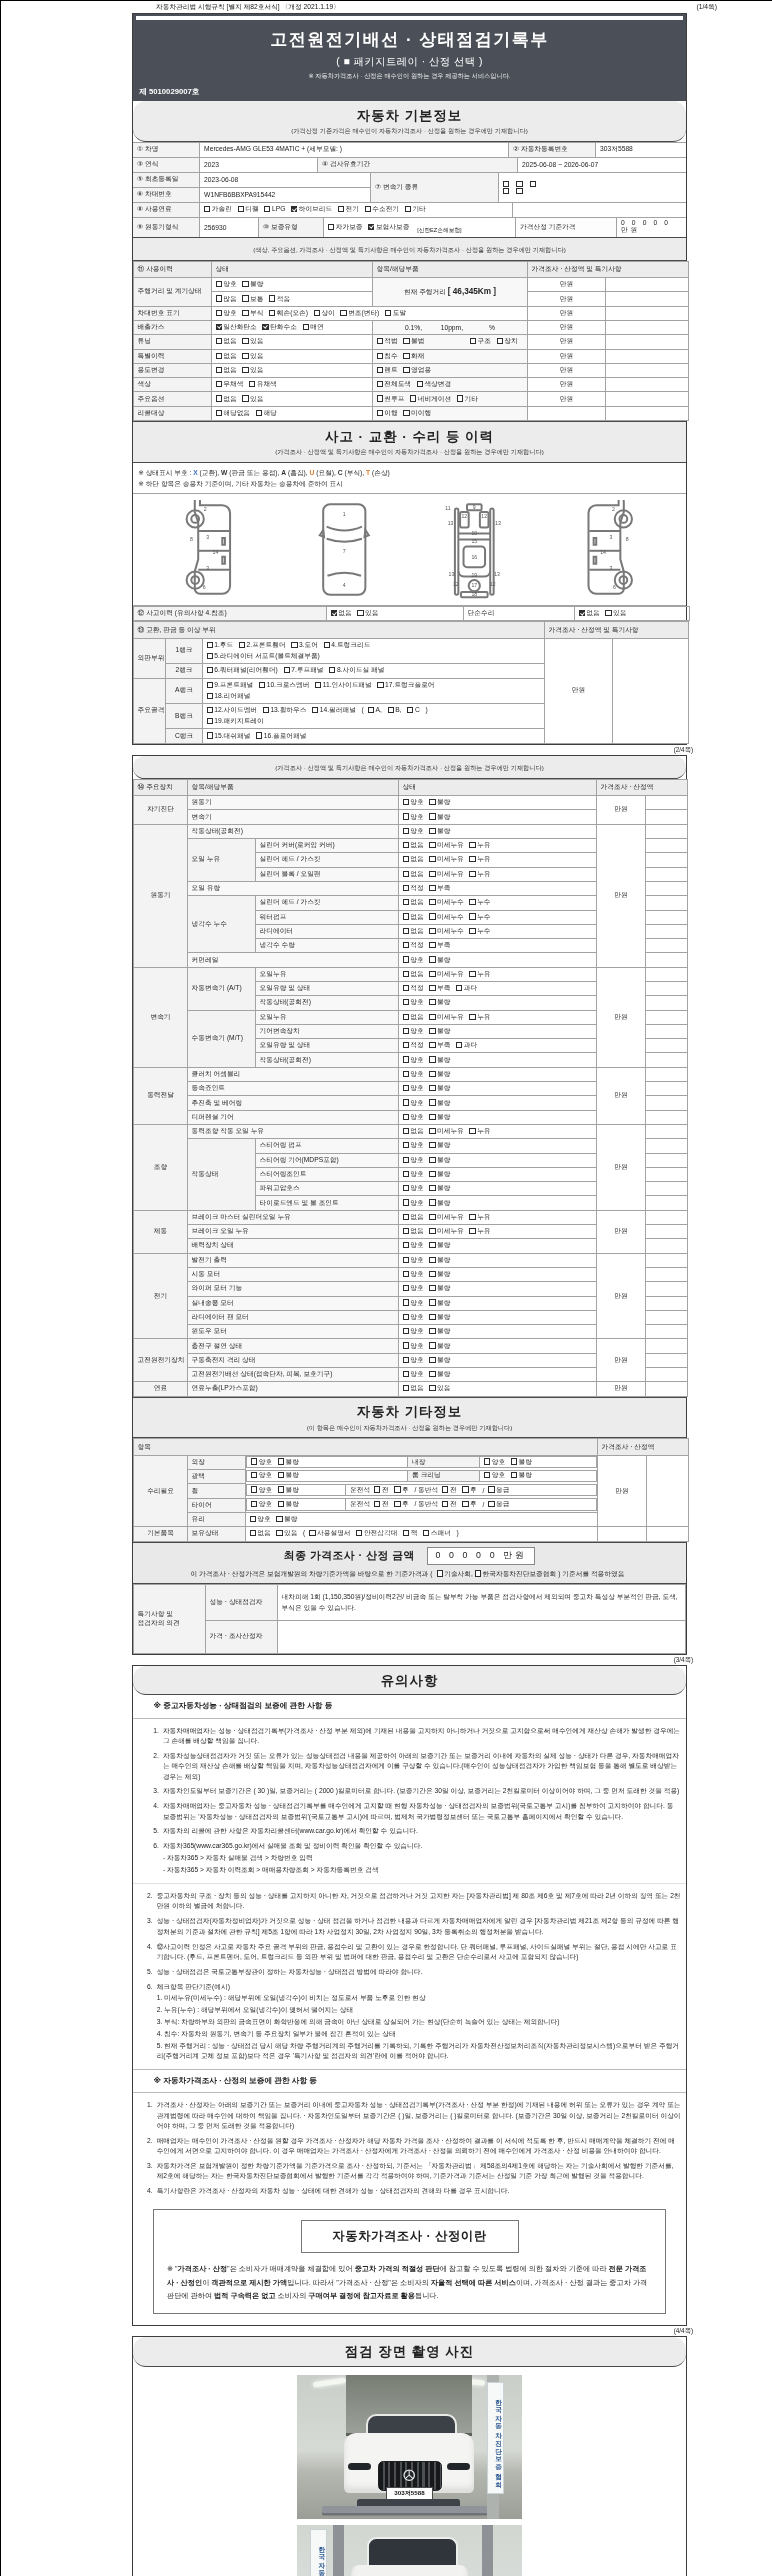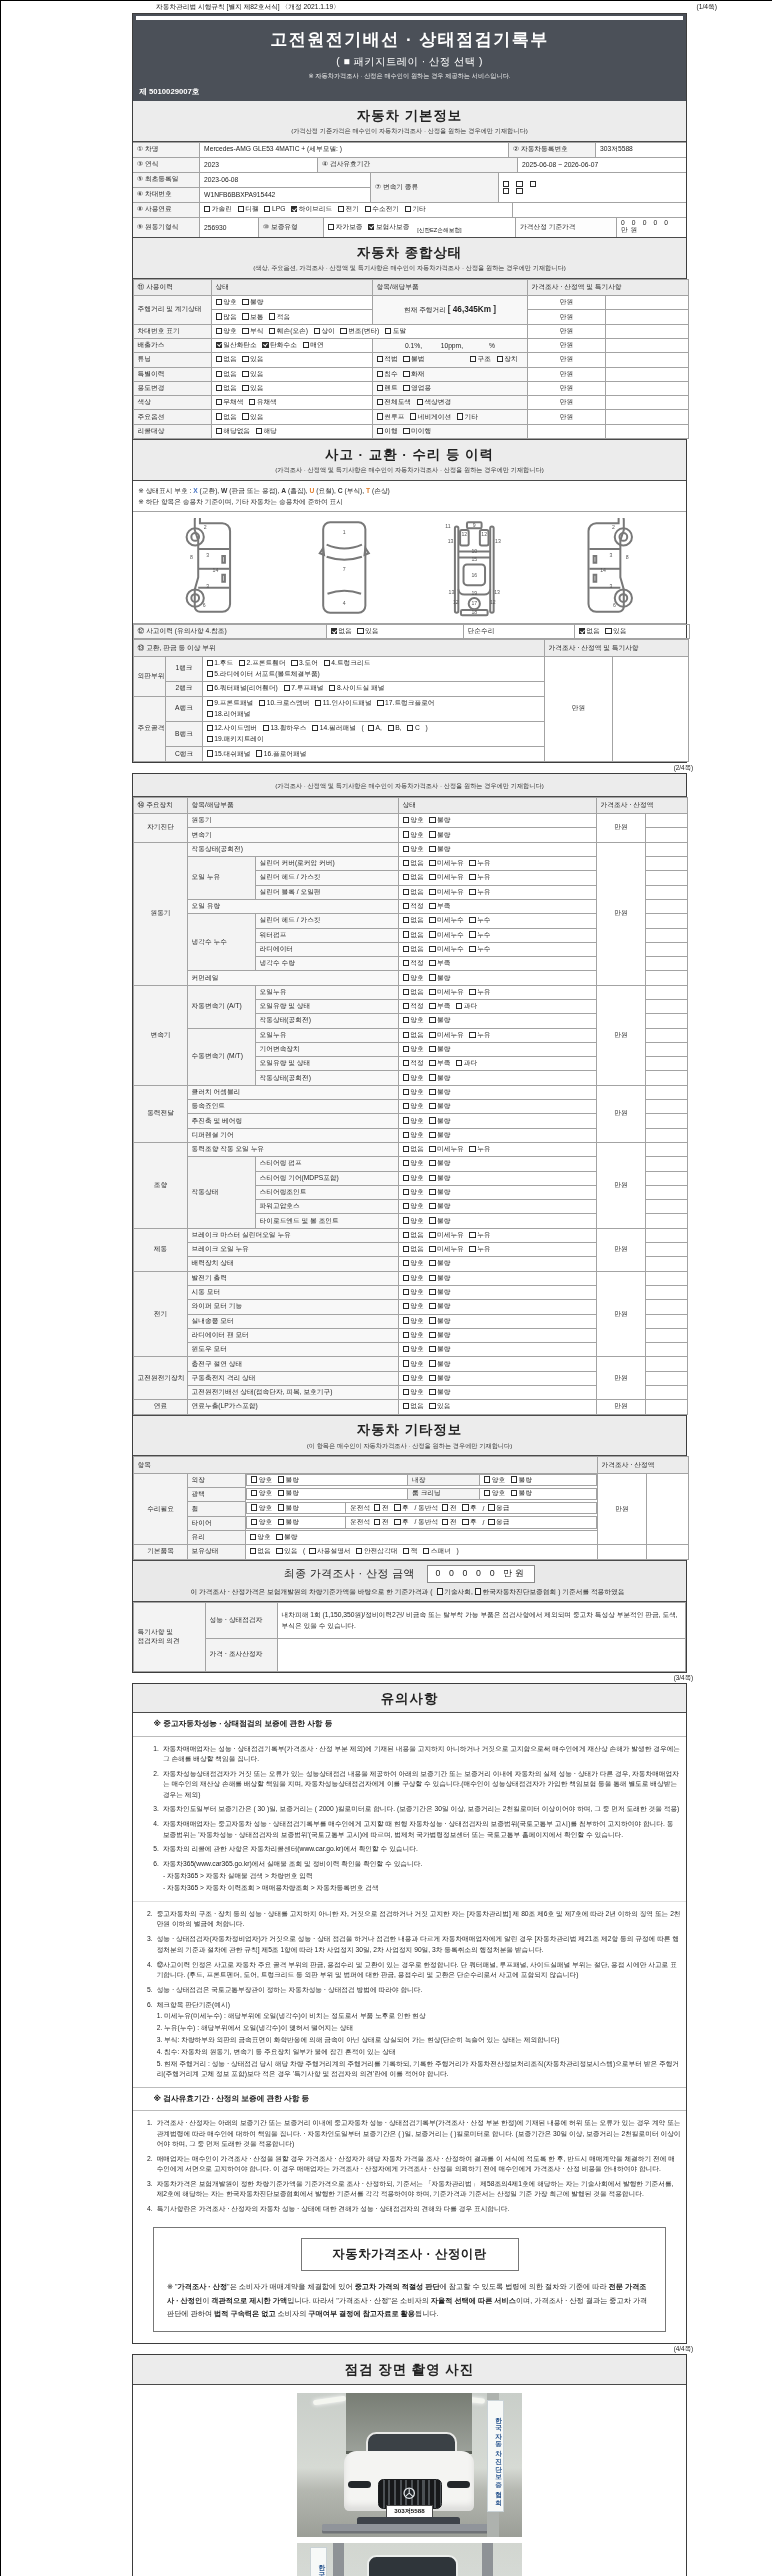--- a/index.html
+++ b/index.html
@@ -16,21 +16,21 @@
   .doc-head{background:#4b5058;color:#fff;padding:2.1px 2.1px 0;}
   .stripe{height:3.6px;background:#fff;margin:0 1px;}
   .dh-title{text-align:center;font-size:17px;font-weight:bold;letter-spacing:1.5px;margin-top:8.2px;}
   .dh-sub{text-align:center;font-size:10.3px;margin-top:4.1px;letter-spacing:0.5px;}
   .dh-note{text-align:center;font-size:6.2px;margin-top:2.6px;color:#f0f0f0;}
   .dh-no{font-size:7.7px;font-weight:bold;padding:6.2px 4.1px 4.1px;}
   
   .band{background:#ececec;border-top:1px solid #4a4a4a;border-bottom:1px solid #4a4a4a;text-align:center;padding:5.7px 0 4.6px;}
   .band h2{margin:0;font-size:13.4px;font-weight:bold;letter-spacing:1px;}
   .band .bsub{font-size:6.2px;margin-top:2.6px;color:#333;}
-  .band.first{border-top:none;}
+  .band.first{border-top:none;border-radius:13px;}
   
   table.f{width:100%;border-collapse:collapse;table-layout:fixed;}
   table.f td{border:0.5px solid #a3a3a3;font-size:6.7px;padding:1.5px 3.6px;height:10.3px;vertical-align:middle;word-break:keep-all;}
   table.f tr.hrow td{background:#ececec;height:12.4px;}
   td.lab{background:#f3f3f3;}
   td.itemc{background:#f8f8f8;}
   td.center{text-align:center;}
   td.price{text-align:center;background:#fff;}
   td.extra{background:#fff;}
   
@@ -62,21 +62,21 @@
   .diagrams text{font-size:12px;fill:#555;text-anchor:middle;stroke:none;}
   
   .rline{display:block;line-height:1.6;}
   
   .splitrow{display:flex;align-items:stretch;padding:0!important;}
   .seg{display:flex;align-items:center;padding:1.5px 4.1px;border-left:0.5px solid #a3a3a3;box-sizing:border-box;}
   .seg:first-child{border-left:none;}
   .seg.lab2{background:#f3f3f3;}
   
   .final-strip{background:#e9e9e9;display:flex;justify-content:center;align-items:center;padding:4.6px 0 2.1px;border-top:1px solid #4a4a4a;}
-  .final-strip .flabel{font-size:10.8px;font-weight:normal;letter-spacing:0.5px;margin-right:12.4px;}
+  .final-strip .flabel{font-size:10.8px;font-weight:bold;letter-spacing:0.5px;margin-right:12.4px;}
   .final-strip .fval{background:#fff;border:0.5px solid #888;font-size:8.8px;padding:2.1px 7.2px;letter-spacing:3.1px;}
   .final-note{background:#e9e9e9;text-align:center;font-size:6.4px;padding:2.1px 0 4.1px;border-bottom:1px solid #4a4a4a;}
   .final-note .opt{margin-right:2.1px;}
   
   .nsub{font-size:7.7px;font-weight:bold;padding:6.2px 3.1px 6.2px 20.6px;border-bottom:0.5px solid #bbb;}
   .nlist{padding:7.2px 5.2px 3.1px 12.4px;}
   .nitem{display:flex;margin-bottom:4.6px;font-size:6.7px;line-height:10.3px;}
   .nno{width:13.4px;flex:none;text-align:right;margin-right:4.1px;}
   .ntext{flex:1;}
   .nsubline{margin-top:1.5px;}
@@ -180,21 +180,20 @@
         <div class="bcell" style="width:192px;">
           <span><span class="opt"><span class="bx"></span><span>자가보증</span></span><span class="opt"><span class="bx ck"></span><span>보험사보증</span></span></span>
           <span class="wnote">[신한EZ손해보험]</span>
         </div>
         <div class="bcell" style="width:101px;background:#fdfdfd;">가격산정 기준가격</div>
         <div class="bcell last" style="flex:1;letter-spacing:2.6px;">0 0 0 0 0 만원</div>
       </div>
     </div>
 
     <div class="band">
-      <h2>자동차 종합상태</h2>
       <div class="bsub">(색상, 주요옵션, 가격조사 · 산정액 및 특기사항은 매수인이 자동차가격조사 · 산정을 원하는 경우에만 기재합니다)</div>
     </div>
 
     <table class="f">
       <colgroup>
           <col style="width:78px;">
           <col style="width:161px;">
           <col style="width:155px;">
           <col style="width:78px;">
           <col style="width:83px;">
@@ -879,21 +878,21 @@
         </div>
         <div class="nitem">
           <span class="nno">5.</span>
           <span class="ntext">성능 · 상태점검은 국토교통부장관이 정하는 자동차성능 · 상태점검 방법에 따라야 합니다.</span>
         </div>
         <div class="nitem">
           <span class="nno">6.</span>
           <span class="ntext">체크항목 판단기준(예시)<div class="nsubline">1.  미세누유(미세누수) : 해당부위에 오일(냉각수)이 비치는 정도로서 부품 노후로 인한 현상</div><div class="nsubline">2.  누유(누수) : 해당부위에서 오일(냉각수)이 맺혀서 떨어지는 상태</div><div class="nsubline">3.  부식: 차량하부와 외판의 금속표면이 화학반응에 의해 금속이 아닌 상태로 상실되어 가는 현상(단순히 녹슬어 있는 상태는 제외합니다)</div><div class="nsubline">4.  침수: 자동차의 원동기, 변속기 등 주요장치 일부가 물에 잠긴 흔적이 있는 상태</div><div class="nsubline">5.  현재 주행거리 : 성능 · 상태점검 당시 해당 차량 주행거리계의 주행거리를 기록하되, 기록한 주행거리가 자동차전산정보처리조직(자동차관리정보시스템)으로부터 받은 주행거리(주행거리계 교체 정보 포함)보다 적은 경우 '특기사항 및 점검자의 의견'란에 이를 적어야 합니다.</div></span>
         </div>
       </div>
-    <div class="nsub2">※ 검사유효기간 · 산정의 보증에 관한 사항 등</div>
+    <div class="nsub2">※ 자동차가격조사 · 산정의 보증에 관한 사항 등</div>
     <div class="nlist" style="padding-left:6.2px;">
         <div class="nitem">
           <span class="nno">1.</span>
           <span class="ntext">가격조사 · 산정자는 아래의 보증기간 또는 보증거리 이내에 중고자동차 성능 · 상태점검기록부(가격조사 · 산정 부분 한정)에 기재된 내용에 허위 또는 오류가 있는 경우 계약 또는 관계법령에 따라 매수인에 대하여 책임을 집니다.  · 자동차인도일부터 보증기간은 (      )일, 보증거리는 (      )킬로미터로 합니다. (보증기간은 30일 이상, 보증거리는 2천킬로미터 이상이어야 하며, 그 중 먼저 도래한 것을 적용합니다)</span>
         </div>
         <div class="nitem">
           <span class="nno">2.</span>
           <span class="ntext">매매업자는 매수인이 가격조사 · 산정을 원할 경우 가격조사 · 산정자가 해당 자동차 가격을 조사 · 산정하여 결과를 이 서식에 적도록 한 후, 반드시 매매계약을 체결하기 전에 매수인에게 서면으로 고지하여야 합니다. 이 경우 매매업자는 가격조사 · 산정자에게 가격조사 · 산정을 의뢰하기 전에 매수인에게 가격조사 · 산정 비용을 안내하여야 합니다.</span>
         </div>
         <div class="nitem">

